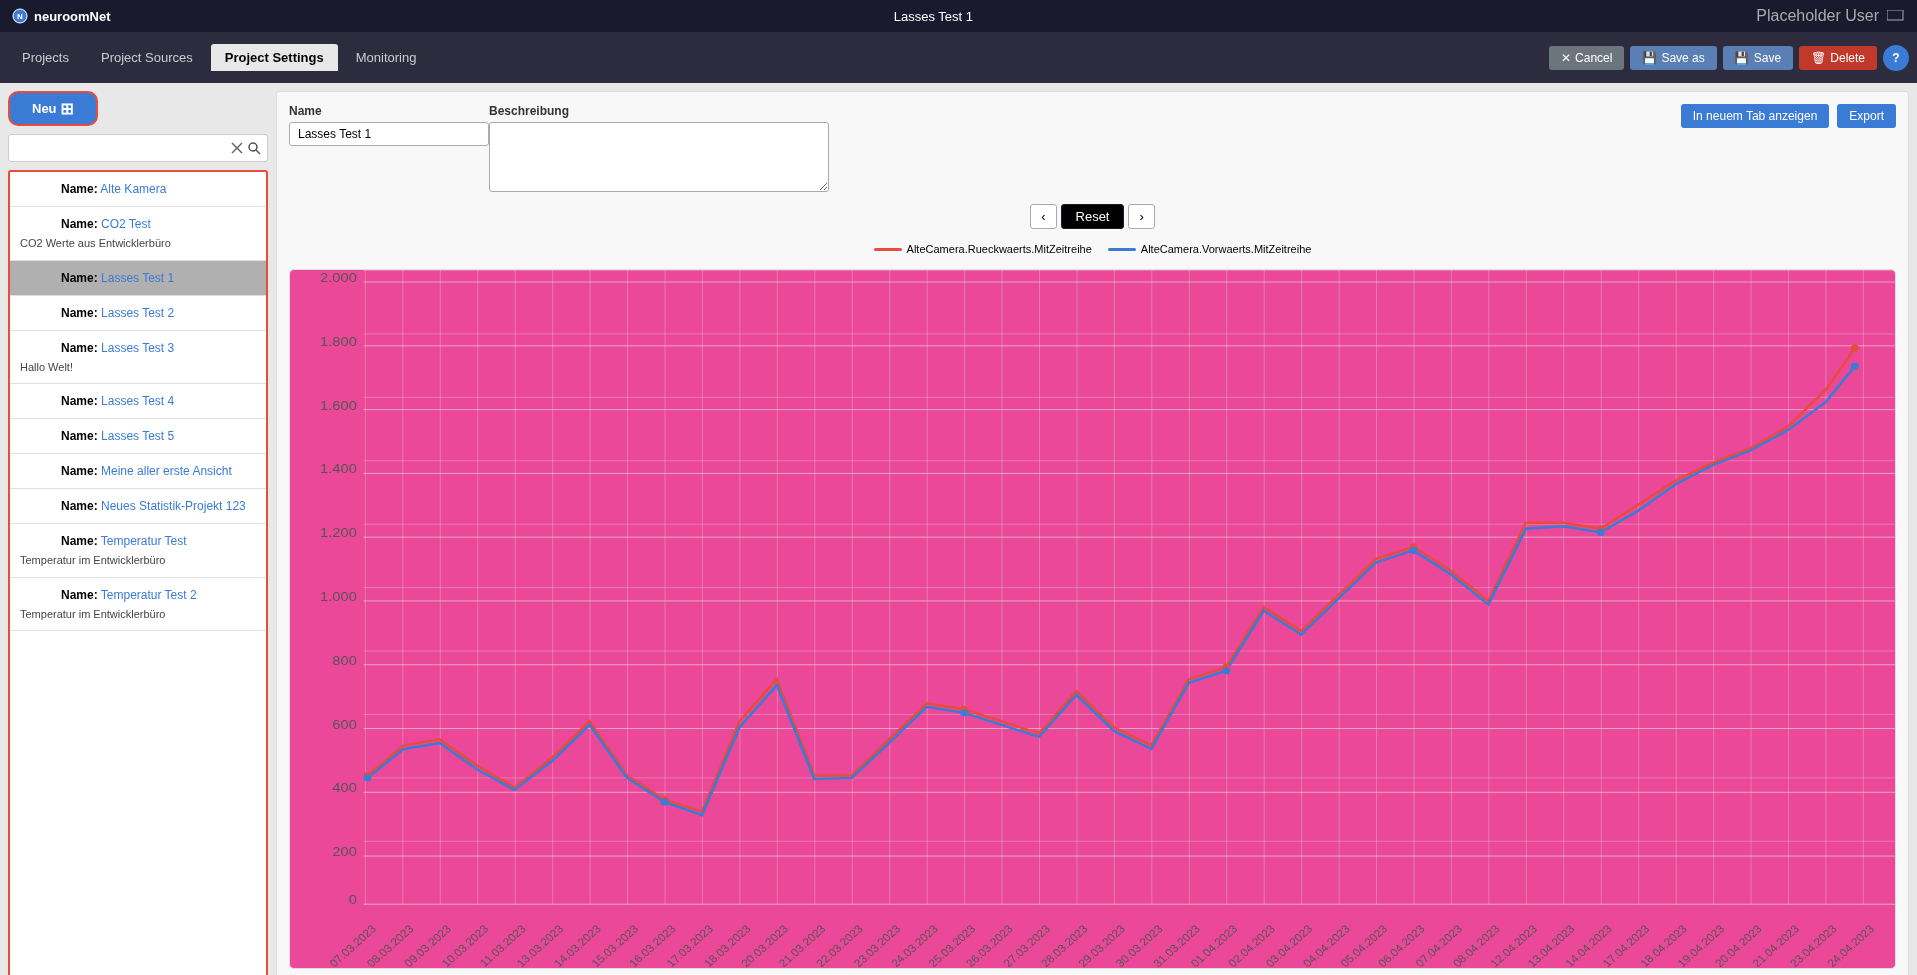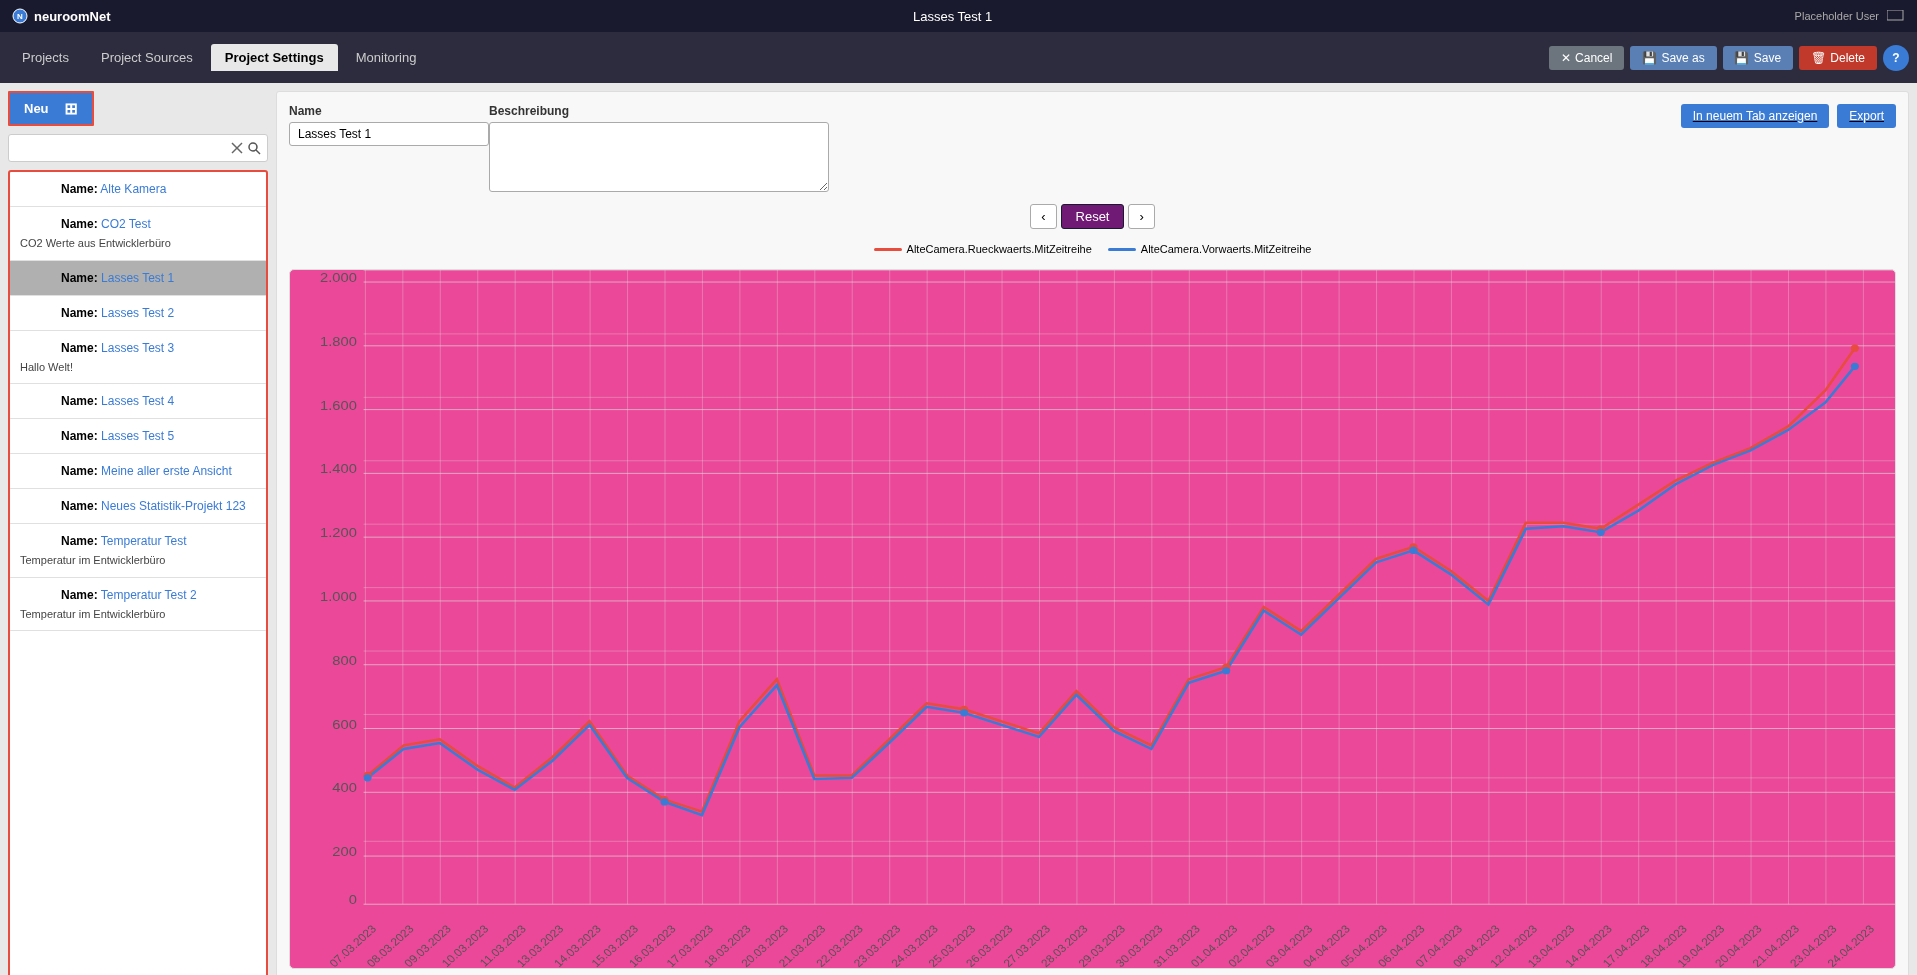--- a/index.html
+++ b/index.html
@@ -10,21 +10,21 @@
       background: #1a1a2e;
       color: #fff;
       height: 32px;
       display: flex;
       align-items: center;
       padding: 0 12px;
       justify-content: space-between;
     }
     .top-bar-logo { font-size: 13px; font-weight: bold; display: flex; align-items: center; gap: 6px; }
     .top-bar-title { font-size: 13px; }
-    .top-bar-user { font-size: 11px; color: #aaa; display: flex; align-items: center; gap: 8px; }
+    .top-bar-user { font-size: 16px; color: #aaa; display: flex; align-items: center; gap: 8px; }
     .nav-tab {
       color: #ccc;
       padding: 6px 14px;
       cursor: pointer;
       border-radius: 3px 3px 0 0;
       font-size: 13px;
       border: none;
       background: transparent;
     }
     .nav-tab.active { background: #e8e8e8; color: #000; font-weight: bold; }
@@ -63,28 +63,28 @@
       flex-direction: column;
       gap: 8px;
     }
 
     
     .new-btn-row { display: flex; align-items: center; gap: 6px; }
     .btn-new {
       background: #3a7bd5;
       color: #fff;
       border: 2px solid #e74c3c;
-      border-radius: 1px;
-      padding: 6px 14px;
+      border-radius: 10px;
+      padding: 6px 22px;
       cursor: pointer;
       font-size: 13px;
       font-weight: bold;
       display: flex;
       align-items: center;
-      gap: 16px;
+      gap: 4px;
     }
     .btn-new .plus { font-size: 16px; font-weight: bold; }
 
     
     .search-bar {
       display: flex;
       align-items: center;
       background: #fff;
       border: 1px solid #ccc;
       border-radius: 3px;
@@ -165,21 +165,20 @@
       height: 70px;
       resize: both;
     }
 
     
     .chart-actions {
       display: flex;
       justify-content: space-between;
       gap: 8px;
       margin-bottom: 22px;
-      text-decoration: underline;
     }
     .btn-tab { background: #3a7bd5; color: #fff; }
     .btn-export { background: #3a7bd5; color: #fff; }
 
     
     .chart-nav {
       display: flex;
       justify-content: center;
       align-items: center;
       gap: 4px;
@@ -187,21 +186,21 @@
     }
     .chart-nav-btn {
       background: #fff;
       border: 1px solid #aaa;
       border-radius: 3px;
       padding: 4px 10px;
       cursor: pointer;
       font-size: 13px;
     }
     .chart-nav-reset {
-      background: #701a75;
+      background: #000000;
       color: #fff;
       border: 1px solid #1a1a2e;
       border-radius: 3px;
       padding: 4px 14px;
       cursor: pointer;
       font-size: 13px;
     }
 
     
     .chart-legend {

